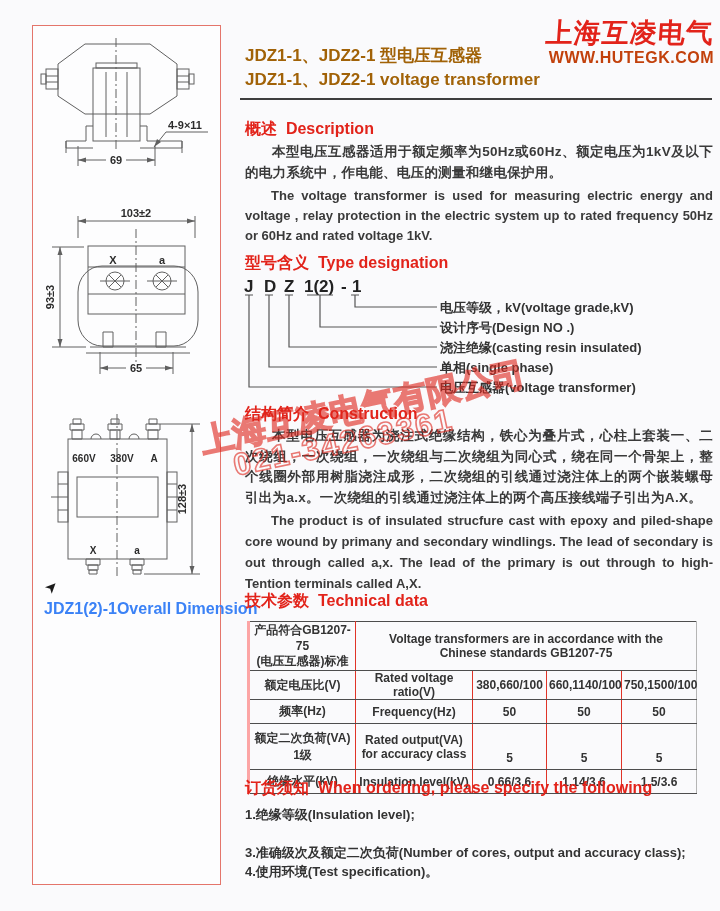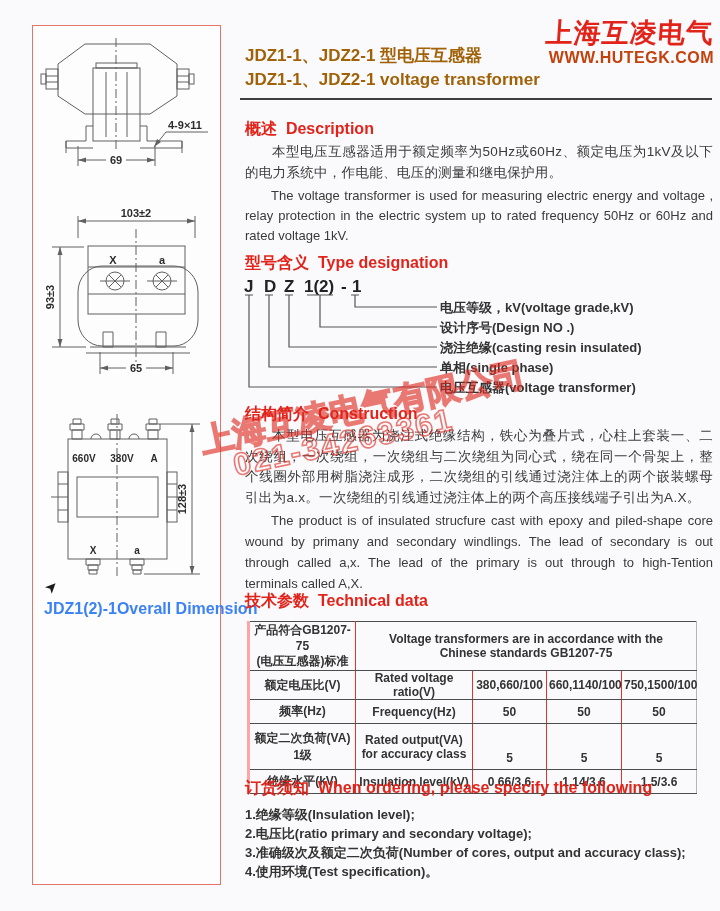--- a/index.html
+++ b/index.html
@@ -20,21 +20,21 @@
   .col{position:absolute;left:240px;top:0;width:476px;height:911px;}
   .title{position:absolute;left:5px;color:#a16207;font-weight:bold;font-size:17px;white-space:nowrap;}
   .title.zh{top:44px;}
   .title.en{top:68px;}
   .logo{position:absolute;right:2px;top:15px;color:#e2231a;font-weight:bold;
         font-size:27px;letter-spacing:1px;transform:skewX(-4deg);white-space:nowrap;}
   .logo-url{position:absolute;right:2px;top:49px;color:#c2410c;font-weight:bold;
             font-size:16px;letter-spacing:.5px;white-space:nowrap;}
   .divider{position:absolute;left:0;top:98px;width:472px;height:2px;background:#3e3e3e;}
   .heading{position:absolute;left:5px;color:#e2231a;font-weight:bold;font-size:16px;white-space:nowrap;}
-  .para{position:absolute;left:5px;width:468px;font-weight:normal;color:#3a3a3a;
+  .para{position:absolute;left:5px;width:468px;font-weight:bold;color:#3a3a3a;
         text-align:justify;text-indent:2em;margin:0;}
   .para.zh{font-size:13.5px;line-height:21px;letter-spacing:.3px;}
   .para.en{font-size:13px;line-height:20px;}
   .code-part{position:absolute;top:277px;font-size:17px;font-weight:bold;color:#222;}
   .dsg-label{position:absolute;left:200px;font-size:13px;font-weight:bold;color:#333;white-space:nowrap;}
   
   .ttable{position:absolute;left:7px;top:621px;width:448px;border-collapse:collapse;
           table-layout:fixed;}
   .ttable td{border-top:1.5px solid #4d4d4d;border-bottom:1.5px solid #4d4d4d;
              border-left:1.5px solid #e03428;border-right:1.5px solid #e03428;
@@ -287,20 +287,19 @@
           <td class="h24">1.14/3.6</td>
           <td class="h24">1.5/3.6</td>
         </tr>
       </tbody>
     </table>
 
     <div class="heading" style="top:778px;">
       <span>订货须知</span>&nbsp;
       <span>When ordering, please specify the following</span></div>
     <div class="order-item" style="top:806px;">1.绝缘等级(Insulation level);</div>
-    <div class="order-item" style="top:825px;">2.电压比(ratio primary and secondary voltage);</div>
     <div class="order-item" style="top:844px;">3.准确级次及额定二次负荷(Number of cores, output and accuracy class);</div>
     <div class="order-item" style="top:863px;">4.使用环境(Test specification)。</div>
   </div>
 
   <div class="wm l1">上海互凌电气有限公司</div>
   <div class="wm l2">021-34263361</div>
 </div>
 
 </body></html>

